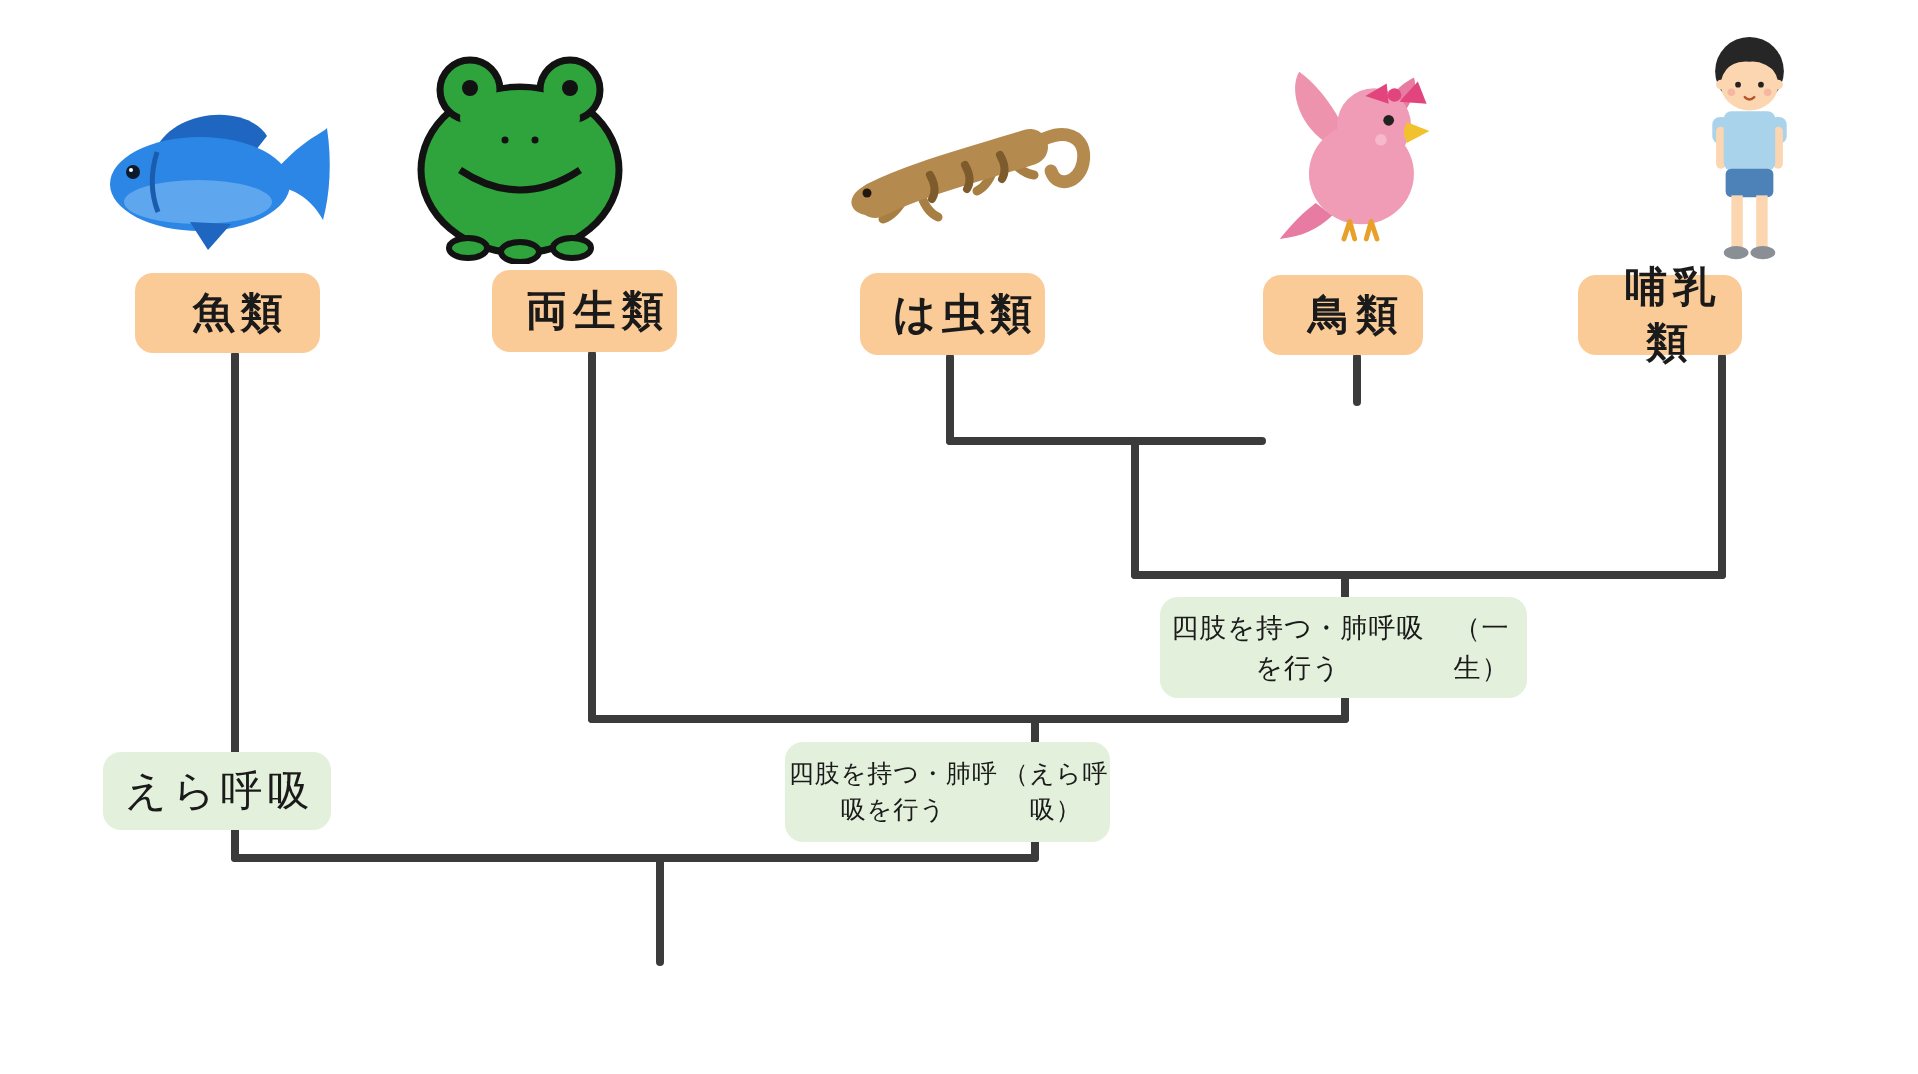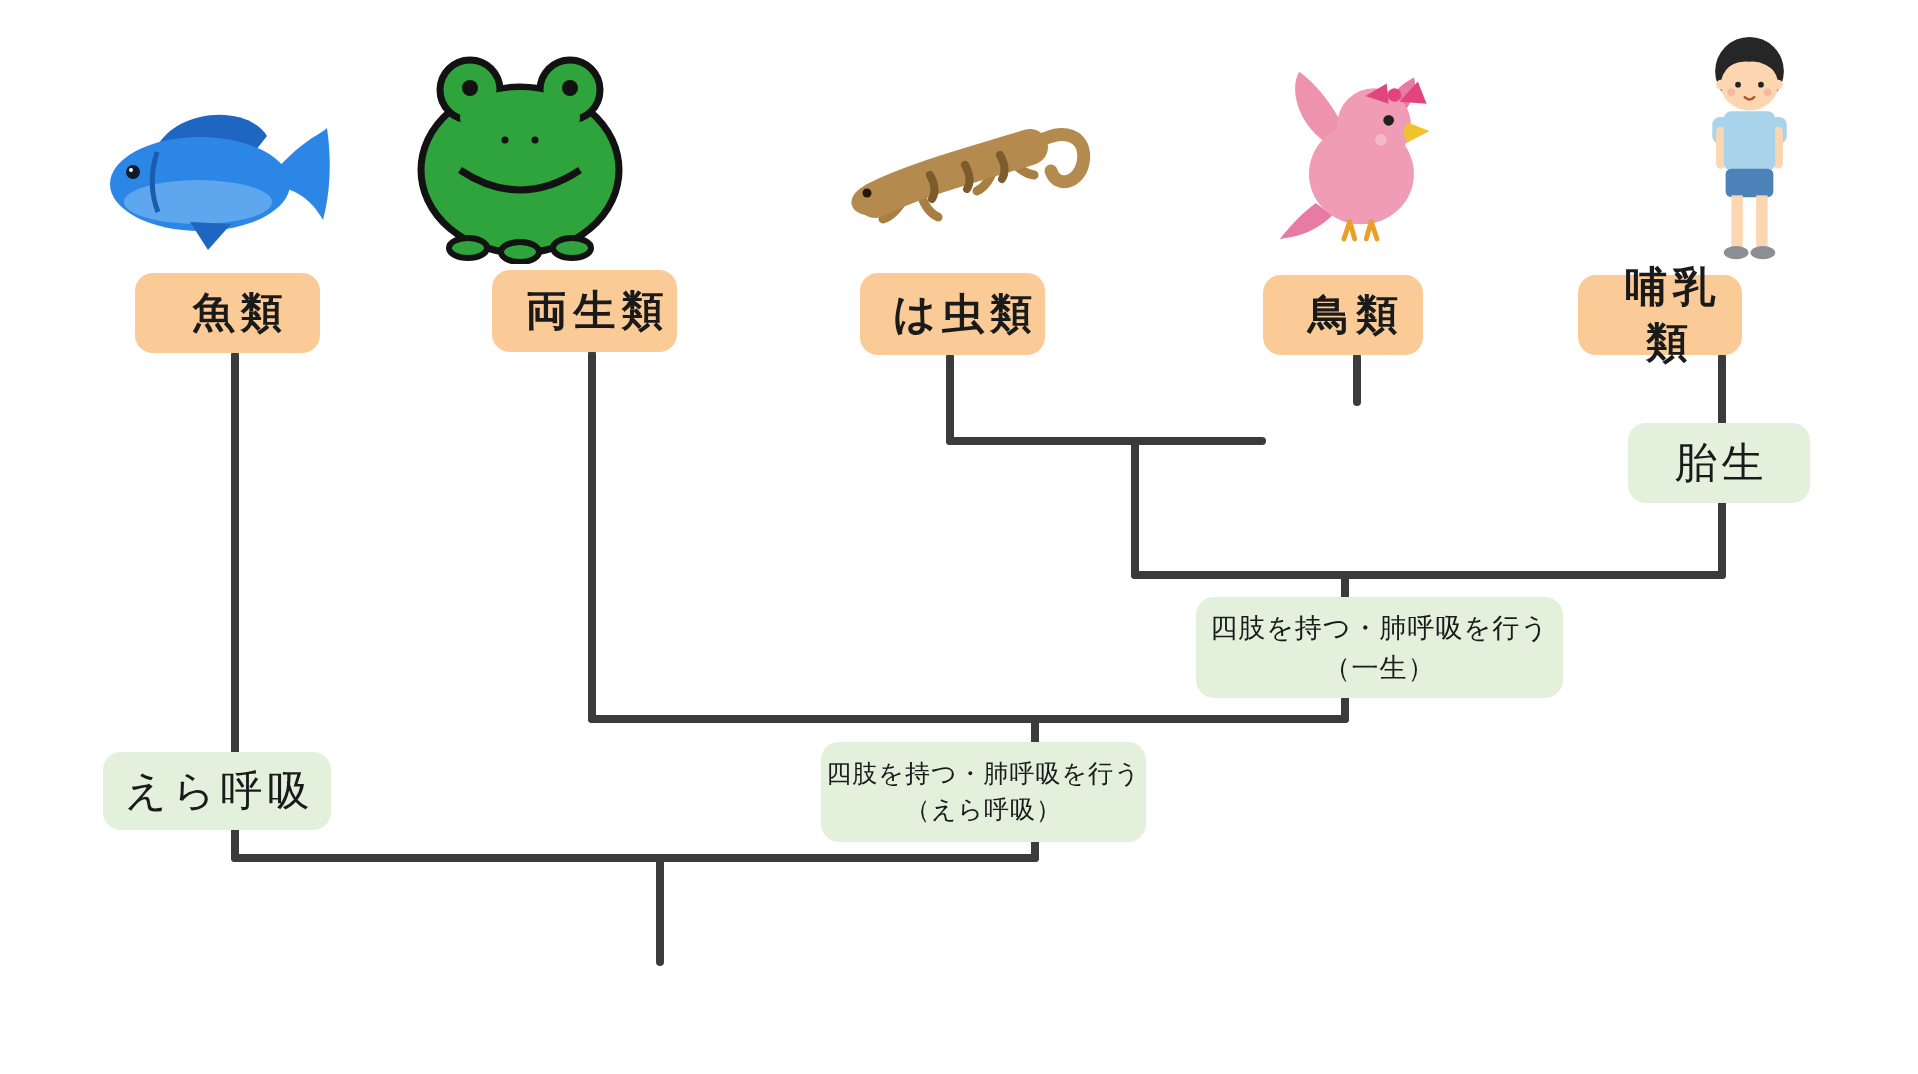--- a/index.html
+++ b/index.html
@@ -13,21 +13,21 @@
     text-align:center;box-sizing:border-box;
   }
   .taxon{
     background:#FACB96;border-radius:18px;font-size:42px;font-weight:600;
     letter-spacing:6px;text-indent:6px;padding-left:20px;
   }
   .trait{
     background:#E3F0DC;border-radius:18px;font-size:42px;font-weight:500;
     letter-spacing:5px;text-indent:5px;
   }
-  .trait.multiline{flex-direction:column;font-size:27px;letter-spacing:1px;text-indent:0;line-height:1.45;margin-left:36px;}
+  .trait.multiline{font-size:27px;letter-spacing:1px;text-indent:0;line-height:1.45;}
   .trait.multiline.small{font-size:25px;}
   .illus{position:absolute;z-index:2;}
 </style>
 </head>
 <body>
 
 <div class="stage">
 
   <svg class="lines" width="1918" height="1074" viewBox="0 0 1918 1074" fill="none" stroke="#3B3B3B" stroke-width="8" stroke-linecap="round" stroke-linejoin="round">
     <path d="M235 355 V858"></path>
@@ -44,21 +44,20 @@
     <path d="M235 858 H1035"></path>
     <path d="M660 858 V962"></path>
   </svg>
 
   <div class="node taxon" style="left:135px;top:273px;width:185px;height:80px">魚類</div>
   <div class="node taxon" style="left:492px;top:270px;width:185px;height:82px">両生類</div>
   <div class="node taxon" style="left:860px;top:273px;width:185px;height:82px">は虫類</div>
   <div class="node taxon" style="left:1263px;top:275px;width:160px;height:80px">鳥類</div>
   <div class="node taxon" style="left:1578px;top:275px;width:164px;height:80px">哺乳類</div>
 
-  <div class="node trait" style="left:1628px;top:423px;width:182px;height:80px">胎生</div>
   <div class="node trait multiline" style="left:1160px;top:597px;width:367px;height:101px">
     <span>四肢を持つ・肺呼吸を行う</span>
     <span>（一生）</span>
   </div>
   <div class="node trait" style="left:103px;top:752px;width:228px;height:78px">えら呼吸</div>
   <div class="node trait multiline small" style="left:785px;top:742px;width:325px;height:100px">
     <span>四肢を持つ・肺呼吸を行う</span>
     <span>（えら呼吸）</span>
   </div>
 

